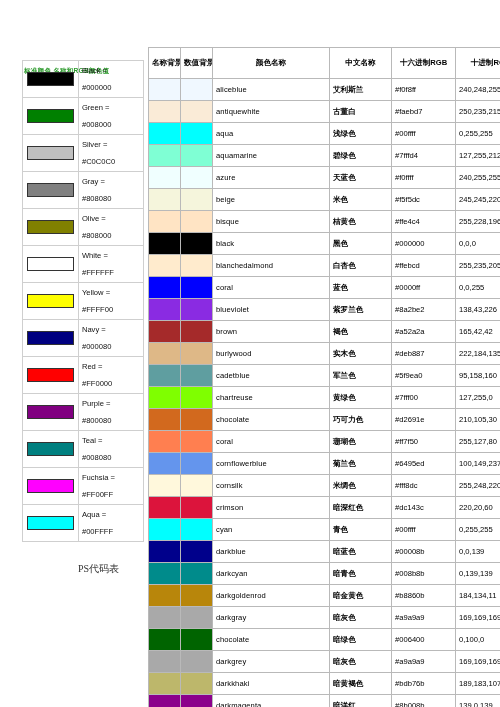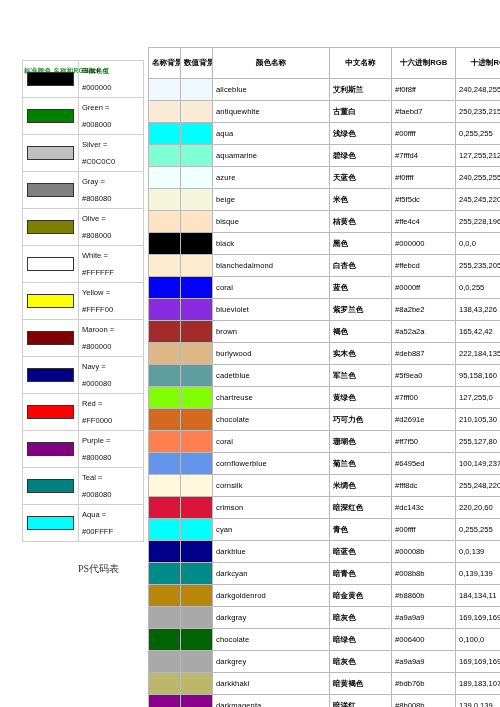--- a/index.html
+++ b/index.html
@@ -128,26 +128,20 @@
           <td class="lbl-cell">White =<br>#FFFFFF</td>
         </tr>
         <tr>
           <td class="sw-cell">
             <span class="sw" style="background: rgb(255, 255, 0);"></span>
           </td>
           <td class="lbl-cell">Yellow =<br>#FFFF00</td>
         </tr>
         <tr>
           <td class="sw-cell">
-            <span class="sw" style="background: rgb(128, 0, 0);"></span>
-          </td>
-          <td class="lbl-cell">Maroon =<br>#800000</td>
-        </tr>
-        <tr>
-          <td class="sw-cell">
             <span class="sw" style="background: rgb(0, 0, 128);"></span>
           </td>
           <td class="lbl-cell">Navy =<br>#000080</td>
         </tr>
         <tr>
           <td class="sw-cell">
             <span class="sw" style="background: rgb(255, 0, 0);"></span>
           </td>
           <td class="lbl-cell">Red =<br>#FF0000</td>
         </tr>
@@ -155,20 +149,26 @@
           <td class="sw-cell">
             <span class="sw" style="background: rgb(128, 0, 128);"></span>
           </td>
           <td class="lbl-cell">Purple =<br>#800080</td>
         </tr>
         <tr>
           <td class="sw-cell">
             <span class="sw" style="background: rgb(0, 128, 128);"></span>
           </td>
           <td class="lbl-cell">Teal =<br>#008080</td>
+        </tr>
+        <tr>
+          <td class="sw-cell">
+            <span class="sw" style="background: rgb(255, 0, 255);"></span>
+          </td>
+          <td class="lbl-cell">Fuchsia =<br>#FF00FF</td>
         </tr>
         <tr>
           <td class="sw-cell">
             <span class="sw" style="background: rgb(0, 255, 255);"></span>
           </td>
           <td class="lbl-cell">Aqua =<br>#00FFFF</td>
         </tr>
       </tbody>
   </table>
 

